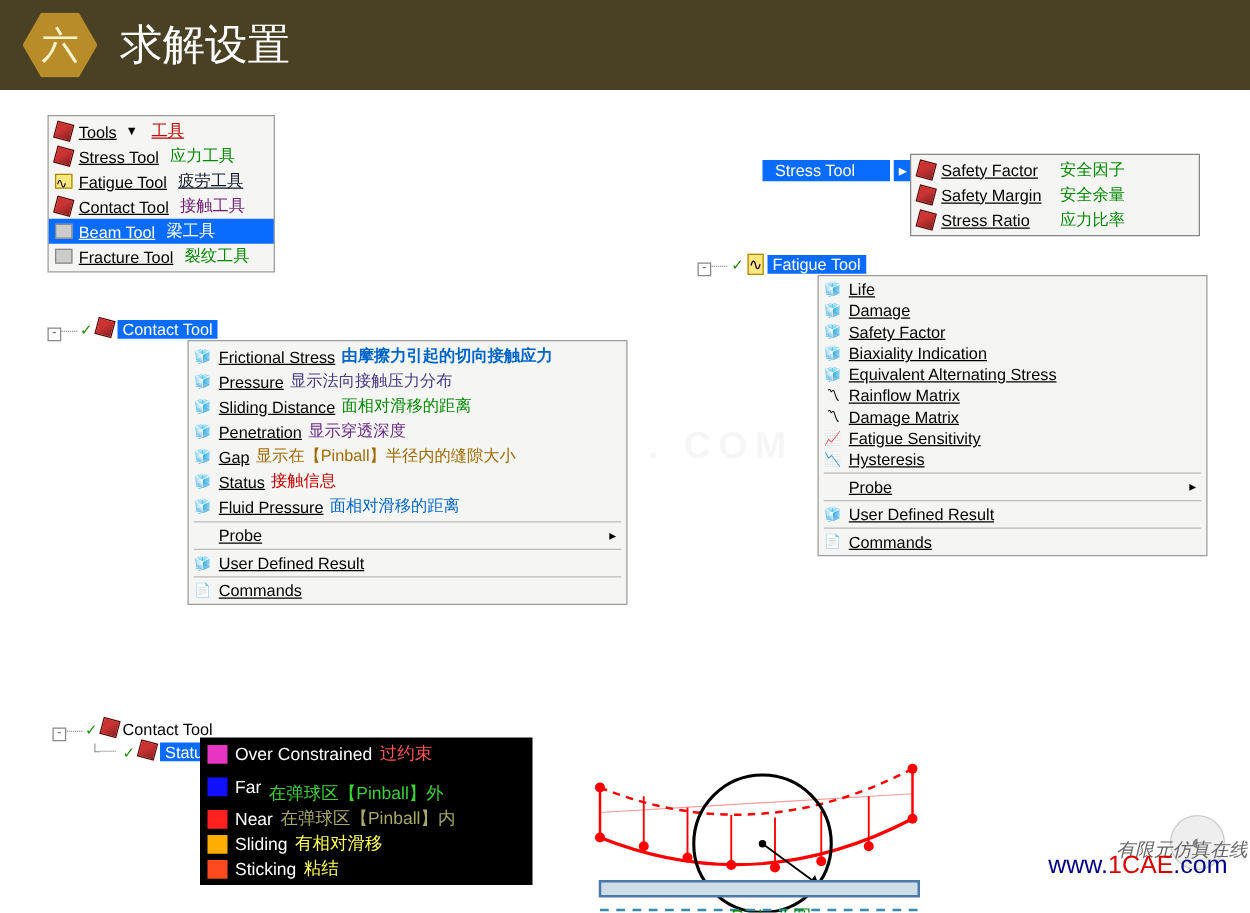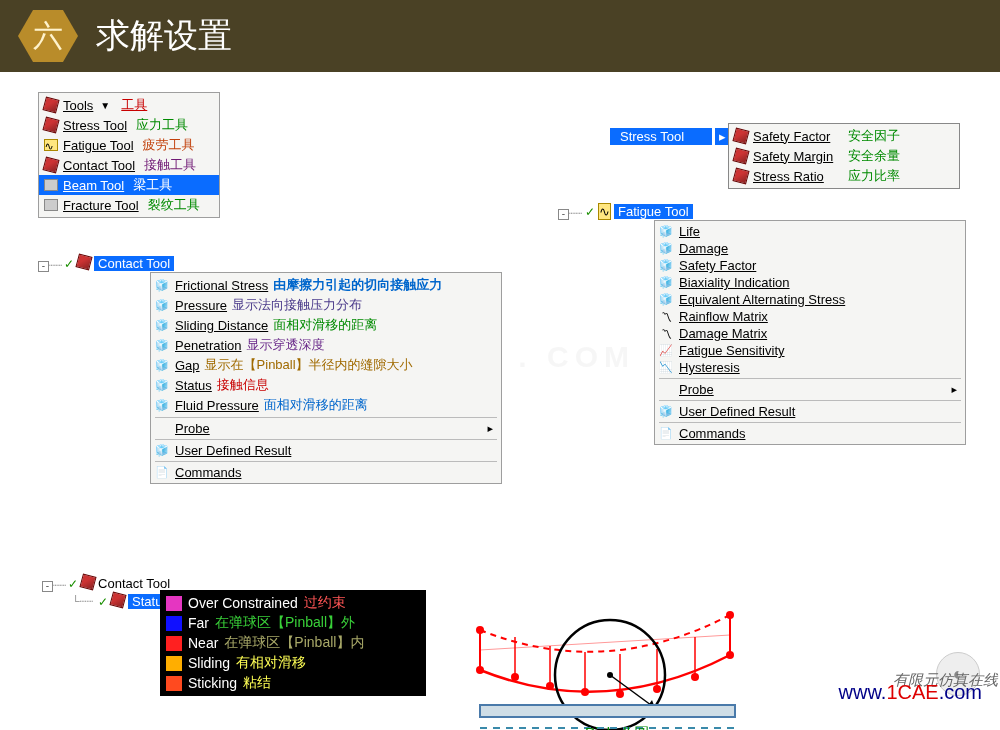--- a/index.html
+++ b/index.html
@@ -245,21 +245,21 @@
           <span class="cube"></span>
         </span>
     <span class="label-en">Stress Tool</span>
     <span class="label-cn" style="color:#008a00;">应力工具</span>
       </div>
       <div class="item">
         <span class="ico">
           <span style="background:#ffe680;border:1px solid #aa8800;display:inline-block;width:12px;height:10px;">∿</span>
         </span>
     <span class="label-en">Fatigue Tool</span>
-    <span class="label-cn" style="color:#c2410c;">疲劳工具</span>
+    <span class="label-cn" style="color:#0f172a;text-decoration:underline;">疲劳工具</span>
       </div>
       <div class="item">
         <span class="ico">
           <span class="cube"></span>
         </span>
     <span class="label-en">Contact Tool</span>
     <span class="label-cn" style="color:#701a75;">接触工具</span>
       </div>
       <div class="item sel">
         <span class="ico">
@@ -457,21 +457,21 @@
 <div class="status-box" style="left:160px; top:590px;">
   <div id="status-list">
       <div class="srow">
         <span class="swatch" style="background:#e536c1;"></span>
     <span class="t">Over Constrained</span>
     <span class="t" style="color:#ff5555;">过约束</span>
       </div>
       <div class="srow">
         <span class="swatch" style="background:#1010ff;"></span>
     <span class="t">Far</span>
-    <span class="t" style="color:#39d039;">在弹球区【Pinball】外</span>
+    <span class="t" style="color:#39d039;margin-top:12px;">在弹球区【Pinball】外</span>
       </div>
       <div class="srow">
         <span class="swatch" style="background:#ff2020;"></span>
     <span class="t">Near</span>
     <span class="t" style="color:#a8a868;">在弹球区【Pinball】内</span>
       </div>
       <div class="srow">
         <span class="swatch" style="background:#ffae00;"></span>
     <span class="t">Sliding</span>
     <span class="t" style="color:#ffff55;">有相对滑移</span>

